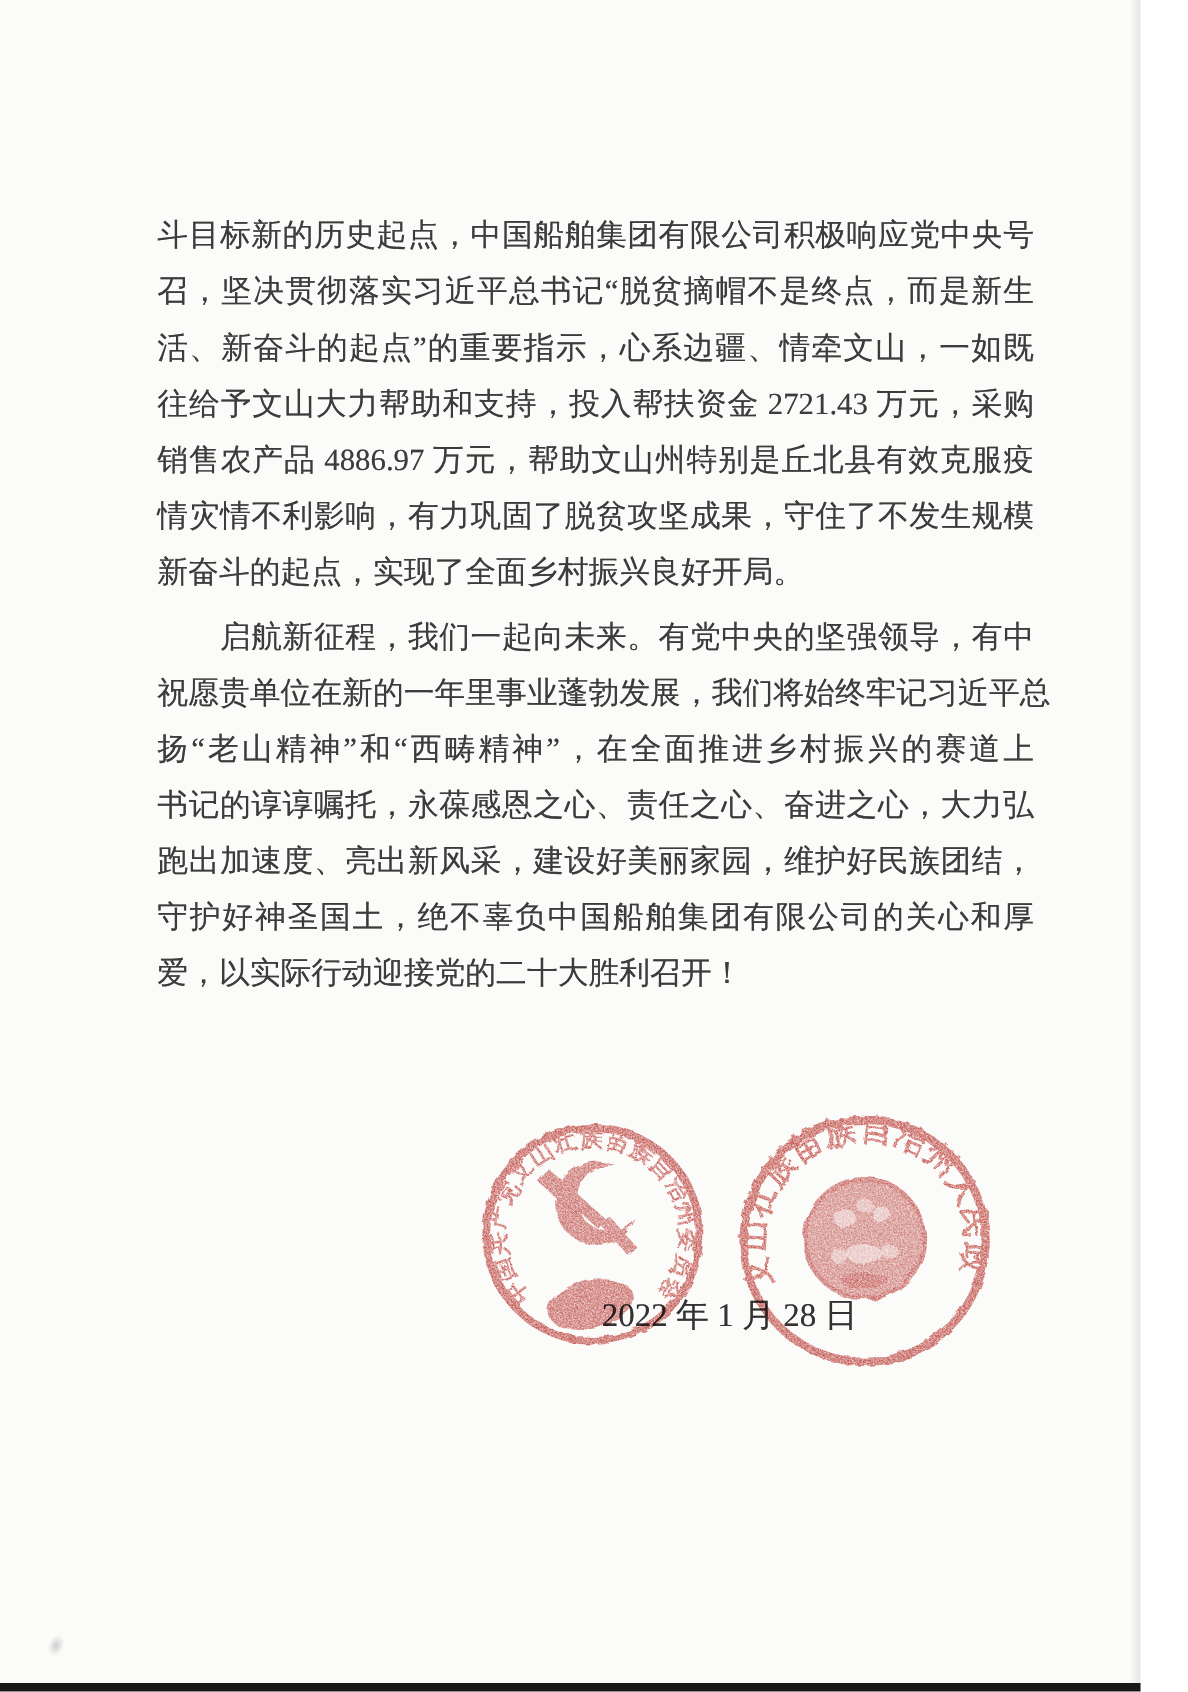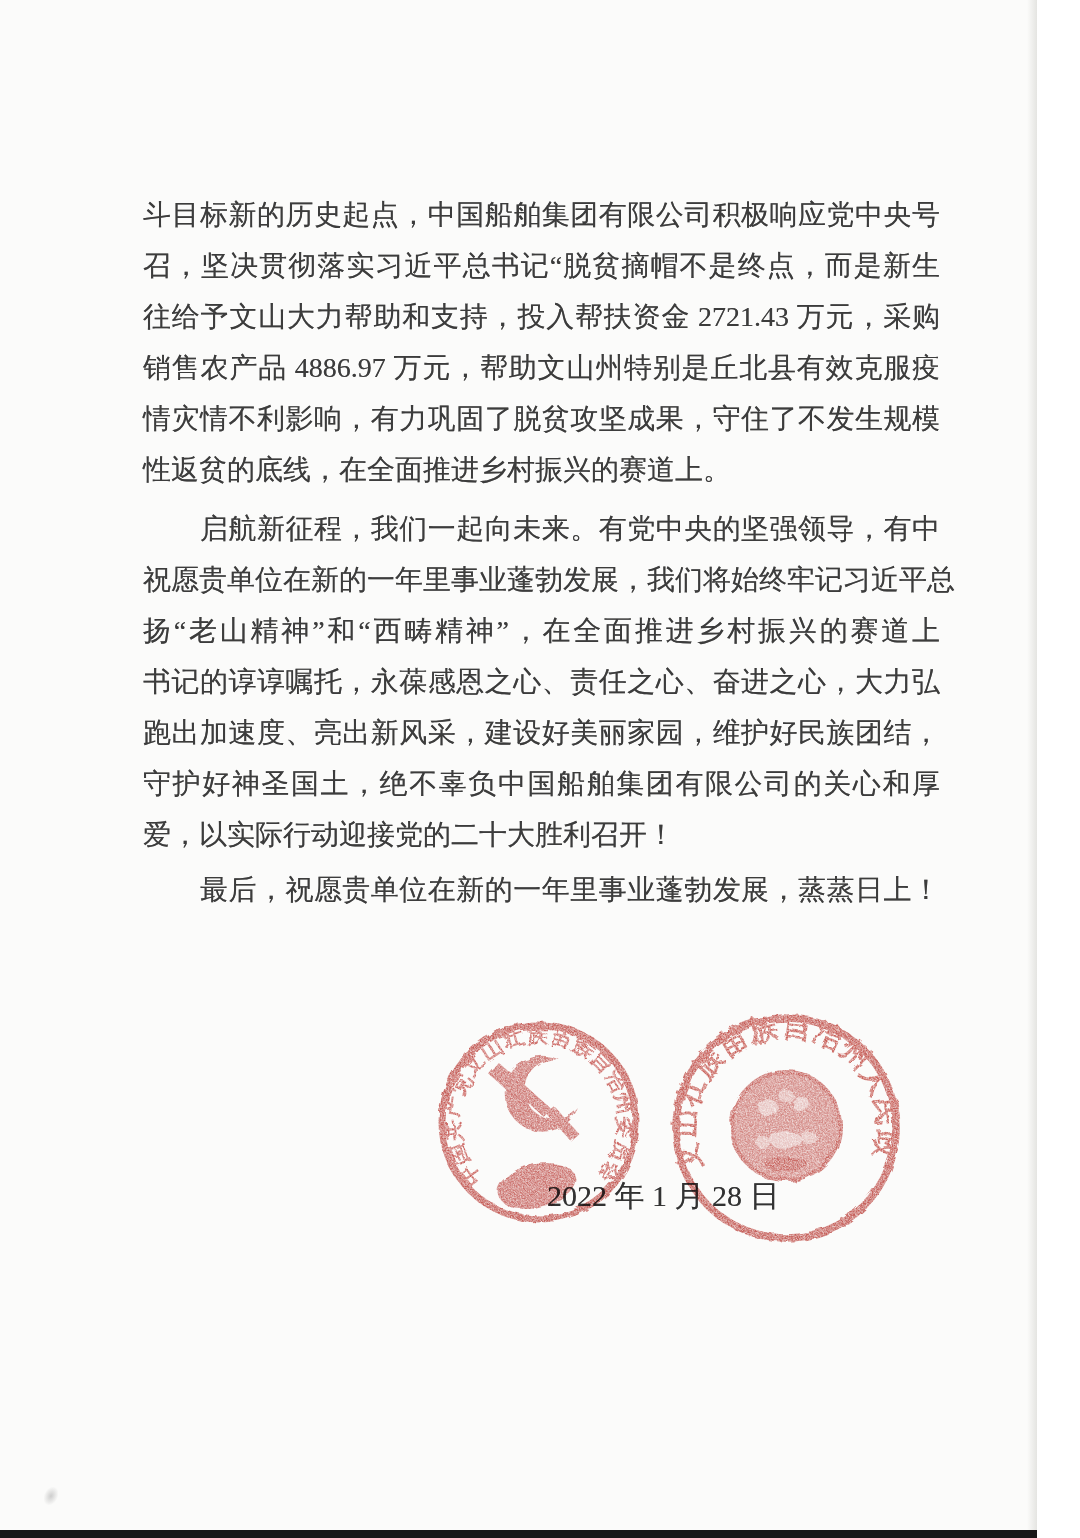--- a/index.html
+++ b/index.html
@@ -101,36 +101,36 @@
 </style>
 </head>
 <body>
 
 <div class="page">
 
   <div class="body-text">
     <p class="para p1">
       <span class="ln">斗目标新的历史起点，中国船舶集团有限公司积极响应党中央号</span>
       <span class="ln">召，坚决贯彻落实习近平总书记“脱贫摘帽不是终点，而是新生</span>
+      <span class="ln">活、新奋斗的起点”的重要指示，心系边疆、情牵文山，一如既</span>
       <span class="ln">往给予文山大力帮助和支持，投入帮扶资金 2721.43 万元，采购</span>
       <span class="ln">销售农产品 4886.97 万元，帮助文山州特别是丘北县有效克服疫</span>
       <span class="ln">情灾情不利影响，有力巩固了脱贫攻坚成果，守住了不发生规模</span>
-      <span class="ln end">性返贫的底线，在全面推进乡村振兴的赛道上。</span>
+      <span class="ln end">新奋斗的起点，实现了全面乡村振兴良好开局。</span>
     </p>
     <p class="para p2">
       <span class="ln">　　启航新征程，我们一起向未来。有党中央的坚强领导，有中</span>
       <span class="ln">祝愿贵单位在新的一年里事业蓬勃发展，我们将始终牢记习近平总</span>
       <span class="ln">扬“老山精神”和“西畴精神”，在全面推进乡村振兴的赛道上</span>
       <span class="ln">书记的谆谆嘱托，永葆感恩之心、责任之心、奋进之心，大力弘</span>
       <span class="ln">跑出加速度、亮出新风采，建设好美丽家园，维护好民族团结，</span>
       <span class="ln">守护好神圣国土，绝不辜负中国船舶集团有限公司的关心和厚</span>
       <span class="ln end">爱，以实际行动迎接党的二十大胜利召开！</span>
     </p>
     <p class="para p3">
-      <span class="ln">　　最后，祝愿贵单位在新的一年里事业蓬勃发展，蒸蒸日上！</span>
     </p>
   </div>
 
   <div class="sign-date">2022 年 1 月 28 日</div>
 
   <div class="seal seal-left">
     <svg viewBox="0 0 212 218" xmlns="http://www.w3.org/2000/svg">
       <defs>
         <filter id="stampFx" x="-15%" y="-15%" width="130%" height="130%">
           <feTurbulence type="fractalNoise" baseFrequency="0.7" numOctaves="2" seed="7" result="sp"></feTurbulence>

